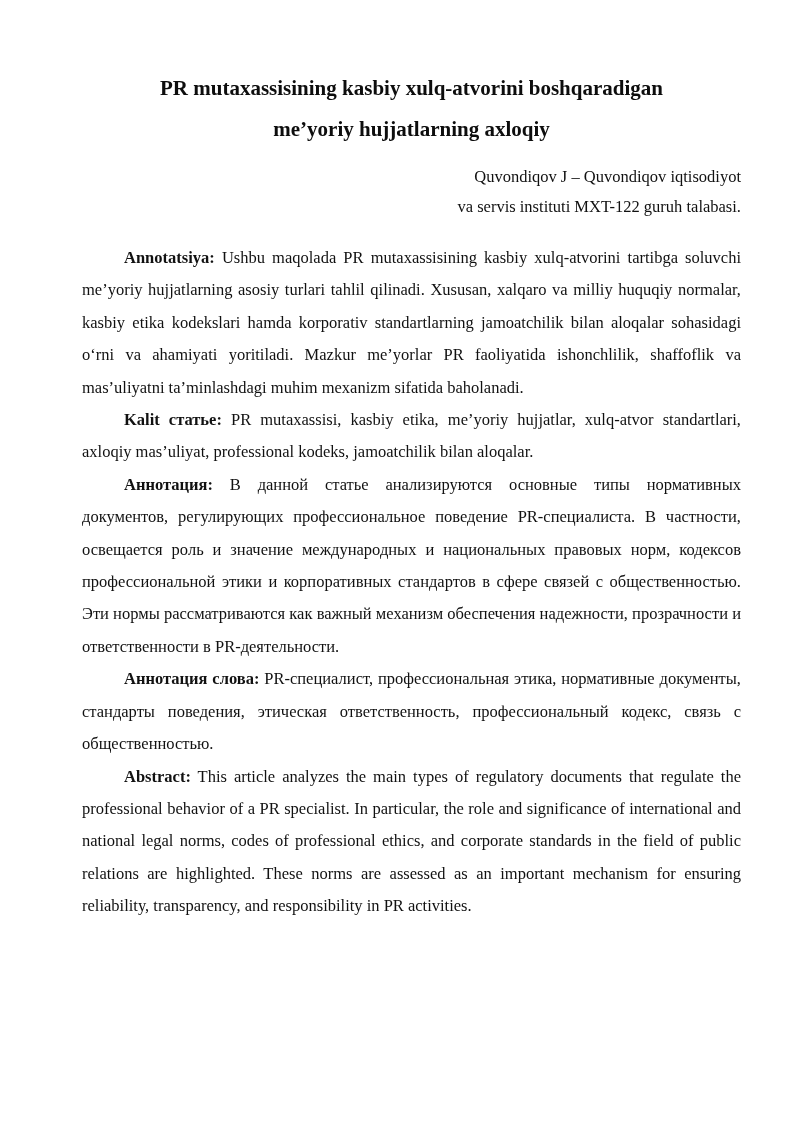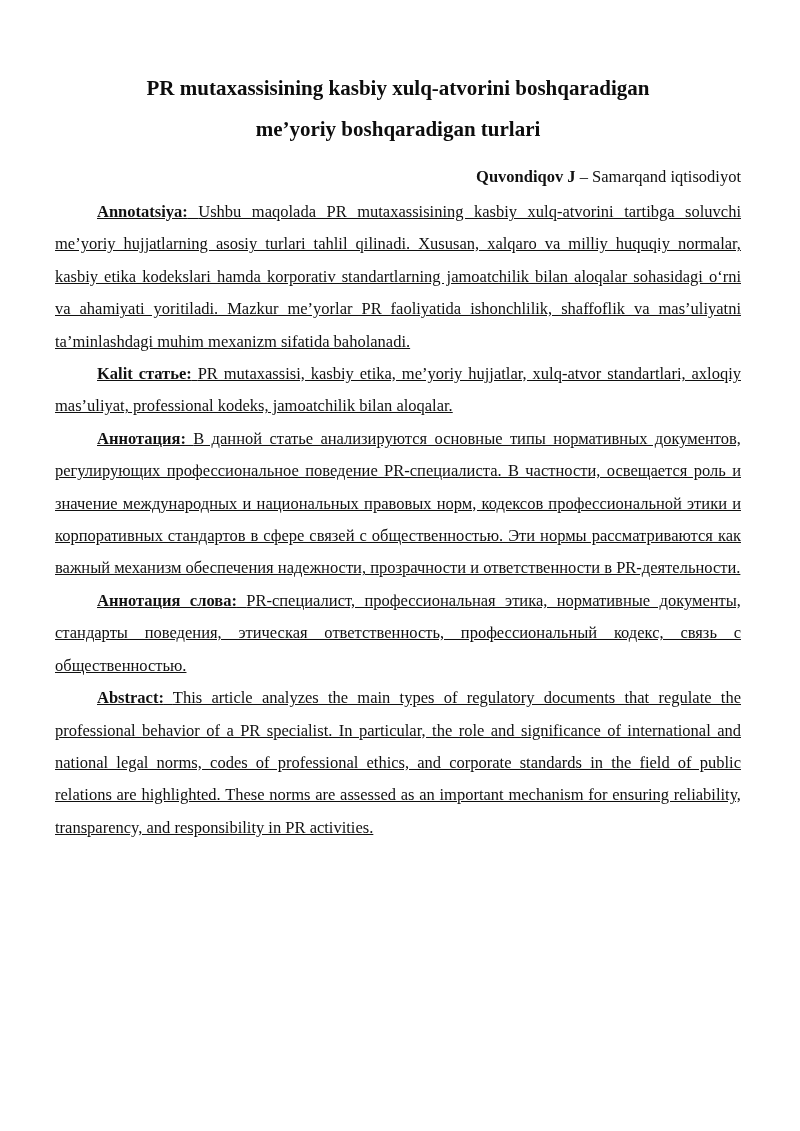--- a/index.html
+++ b/index.html
@@ -6,68 +6,68 @@
     margin: 0;
     padding: 0;
     background: #ffffff;
   }
   .page {
     position: relative;
     width: 800px;
     height: 1131px;
     background: #ffffff;
     box-sizing: border-box;
-    padding: 68px 59px 0 55px;
+    padding: 68px 59px 0 82px;
     font-family: "Liberation Serif", "DejaVu Serif", serif;
     color: #111111;
     overflow: hidden;
   }
   .title {
     text-align: center;
     font-weight: bold;
     font-size: 21px;
     line-height: 41px;
     color: #0d0d0d;
   }
   .author-block {
     margin-top: 12px;
     text-align: right;
     font-size: 16.5px;
     line-height: 30px;
   }
   .author-name {
-    font-weight: bold;
+    font-weight: normal;
   }
   .body-text {
-    margin-top: 4px;
-    text-decoration: underline;
+    margin-top: 20px;
   }
   p.para {
     margin: 0;
     font-size: 16.5px;
     line-height: 32.4px;
     text-align: justify;
     text-indent: 42px;
   }
   .label {
     font-weight: bold;
   }
 </style>
 </head>
 <body>
 
 <div class="page">
 
   <div class="title">
     <div>PR mutaxassisining kasbiy xulq-atvorini boshqaradigan</div>
-    <div>me’yoriy boshqaradigan turlari</div>
+    <div>me’yoriy hujjatlarning axloqiy</div>
   </div>
 
   <div class="author-block">
-    <div><span class="author-name">Quvondiqov J</span> <span>– Samarqand iqtisodiyot</span></div>
+    <div><span class="author-name">Quvondiqov J</span> <span>– Quvondiqov iqtisodiyot</span></div>
+    <div>va servis instituti MXT-122 guruh talabasi.</div>
   </div>
 
   <div class="body-text">
 
     <p class="para"><span class="label">Annotatsiya:</span> <span>Ushbu maqolada PR mutaxassisining kasbiy xulq-atvorini tartibga soluvchi me’yoriy hujjatlarning asosiy turlari tahlil qilinadi. Xususan, xalqaro va milliy huquqiy normalar, kasbiy etika kodekslari hamda korporativ standartlarning jamoatchilik bilan aloqalar sohasidagi oʻrni va ahamiyati yoritiladi. Mazkur me’yorlar PR faoliyatida ishonchlilik, shaffoflik va mas’uliyatni ta’minlashdagi muhim mexanizm sifatida baholanadi.</span></p>
 
     <p class="para"><span class="label">Kalit статье:</span> <span>PR mutaxassisi, kasbiy etika, me’yoriy hujjatlar, xulq-atvor standartlari, axloqiy mas’uliyat, professional kodeks, jamoatchilik bilan aloqalar.</span></p>
 
     <p class="para"><span class="label">Аннотация:</span> <span>В данной статье анализируются основные типы нормативных документов, регулирующих профессиональное поведение PR-специалиста. В частности, освещается роль и значение международных и национальных правовых норм, кодексов профессиональной этики и корпоративных стандартов в сфере связей с общественностью. Эти нормы рассматриваются как важный механизм обеспечения надежности, прозрачности и ответственности в PR-деятельности.</span></p>
 

